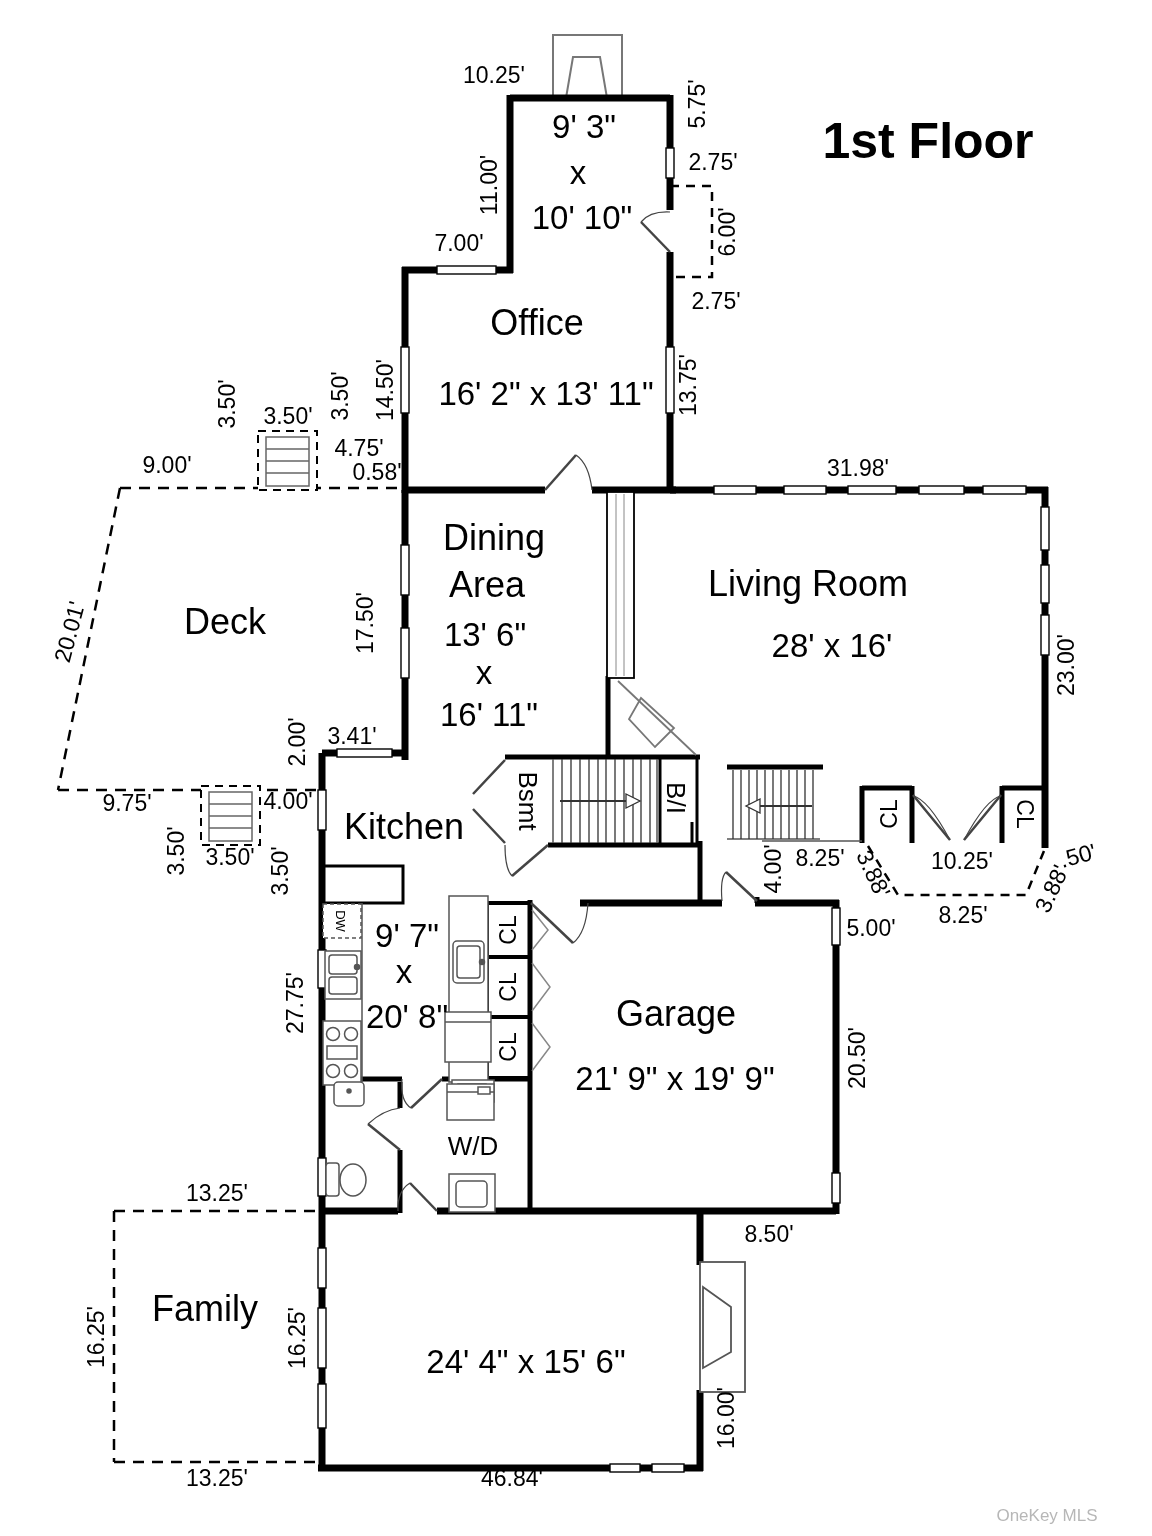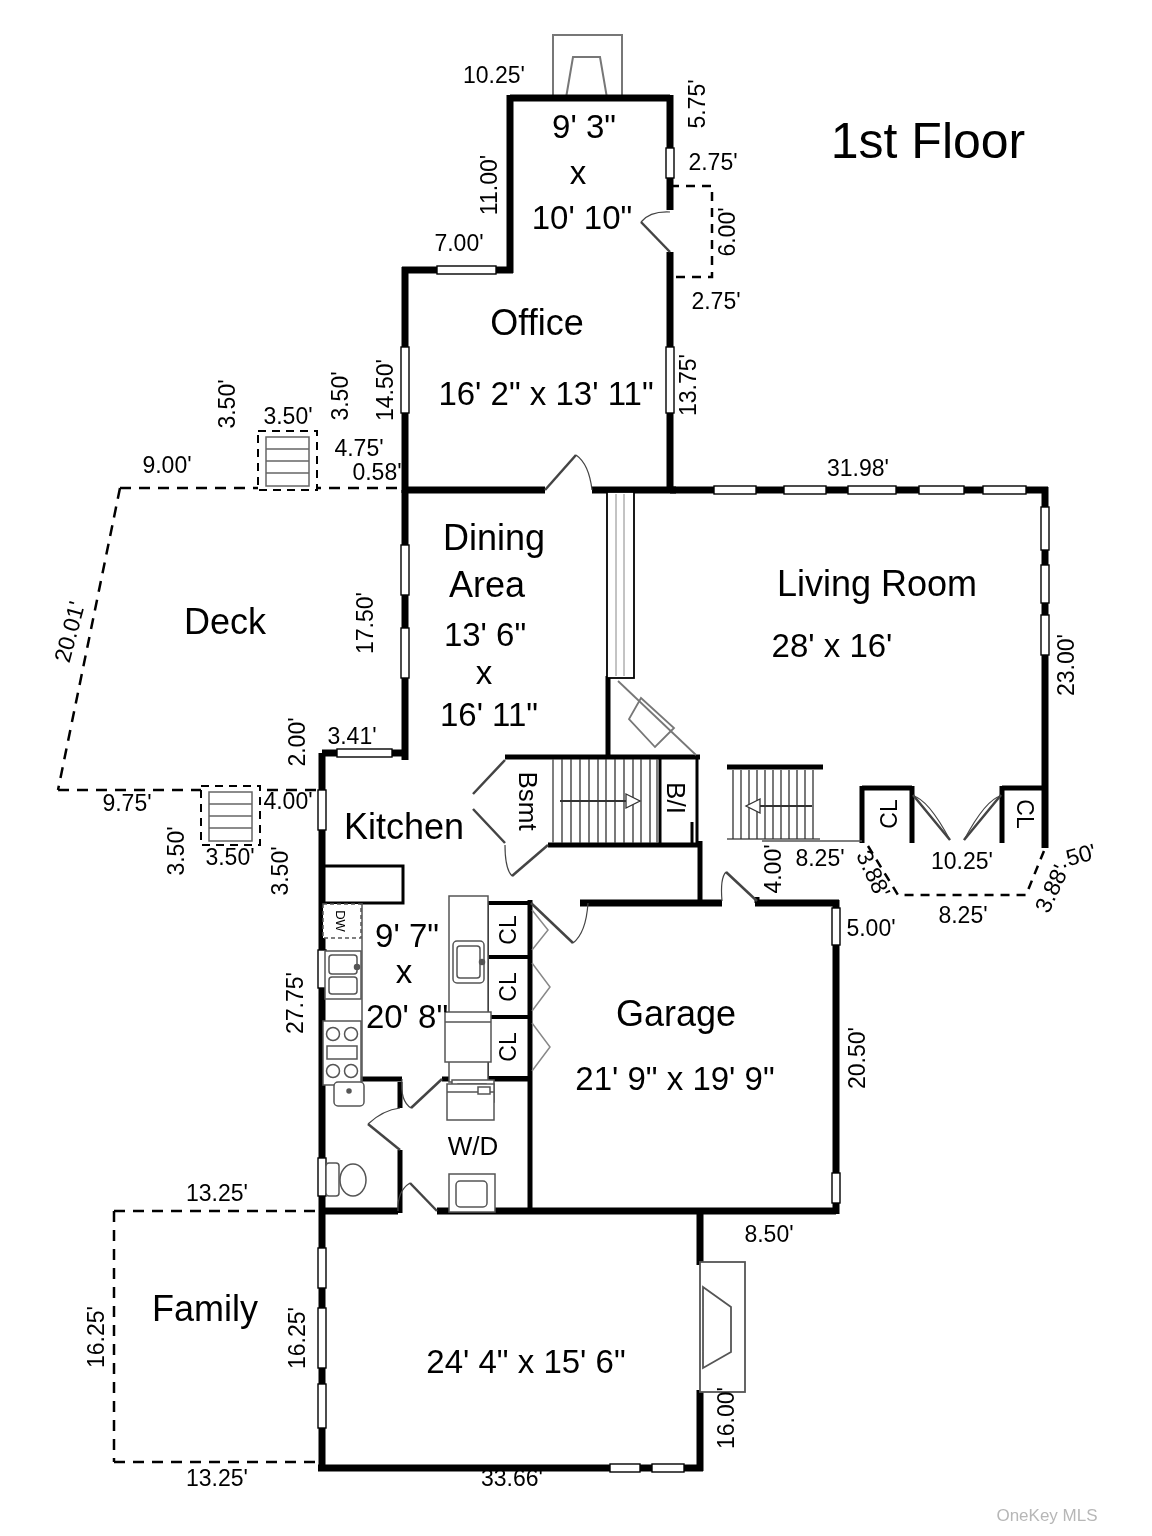--- a/index.html
+++ b/index.html
@@ -1,20 +1,20 @@
 <!DOCTYPE html>
 <html><head>
 <meta charset="utf-8">
 <style>
   html,body{margin:0;padding:0;background:#fff;}
   #plan{position:relative;width:1152px;height:1536px;background:#fff;overflow:hidden;
         font-family:"Liberation Sans",sans-serif;color:#000;}
   #plan svg{position:absolute;left:0;top:0;}
   .L{position:absolute;transform:translate(-50%,-50%);white-space:nowrap;line-height:1;}
-  .T{font-size:50px;}
+  .T{font-size:50px;font-weight:bold;}
   .r{font-size:36px;}
   .d{font-size:33px;}
   .m{font-size:23px;}
   .s{font-size:26px;}
   .c{font-size:23px;}
   .tiny{font-size:13px;}
   .v{transform:translate(-50%,-50%) rotate(-90deg);}
   .v90{transform:translate(-50%,-50%) rotate(90deg);}
   .wm{font-size:17px;color:#b7b7b7;}
 </style>
@@ -225,21 +225,21 @@
 <div class="L d" style="left:584px;top:126px;">9' 3"</div>
 <div class="L d" style="left:578px;top:172px;">x</div>
 <div class="L d" style="left:582px;top:217px;">10' 10"</div>
 
 <div class="L r" style="left:494px;top:538px;">Dining</div>
 <div class="L r" style="left:487px;top:585px;">Area</div>
 <div class="L d" style="left:485px;top:634px;">13' 6"</div>
 <div class="L d" style="left:484px;top:672px;">x</div>
 <div class="L d" style="left:489px;top:714px;">16' 11"</div>
 
-<div class="L r" style="left:877px;top:584px;">Living Room</div>
+<div class="L r" style="left:808px;top:584px;">Living Room</div>
 <div class="L d" style="left:832px;top:645px;">28' x 16'</div>
 
 <div class="L r" style="left:225px;top:622px;">Deck</div>
 
 <div class="L r" style="left:404px;top:827px;">Kitchen</div>
 <div class="L d" style="left:407px;top:935px;">9' 7"</div>
 <div class="L d" style="left:404px;top:971px;">x</div>
 <div class="L d" style="left:407px;top:1016px;">20' 8"</div>
 
 <div class="L r" style="left:676px;top:1014px;">Garage</div>
@@ -300,17 +300,17 @@
 <div class="L m v" style="left:857px;top:1058px;">20.50'</div>
 <div class="L m" style="left:769px;top:1234px;">8.50'</div>
 
 <div class="L m v" style="left:295px;top:1003px;">27.75'</div>
 <div class="L m v" style="left:726px;top:1418px;">16.00'</div>
 
 <div class="L m" style="left:217px;top:1193px;">13.25'</div>
 <div class="L m v" style="left:96px;top:1337px;">16.25'</div>
 <div class="L m v" style="left:297px;top:1338px;">16.25'</div>
 <div class="L m" style="left:217px;top:1478px;">13.25'</div>
-<div class="L m" style="left:512px;top:1478px;">33.66'</div>
+<div class="L m" style="left:512px;top:1478px;">46.84'</div>
 
 <div class="L wm" style="left:1047px;top:1515px;">OneKey MLS</div>
 
 </div>
 
 </body></html>

